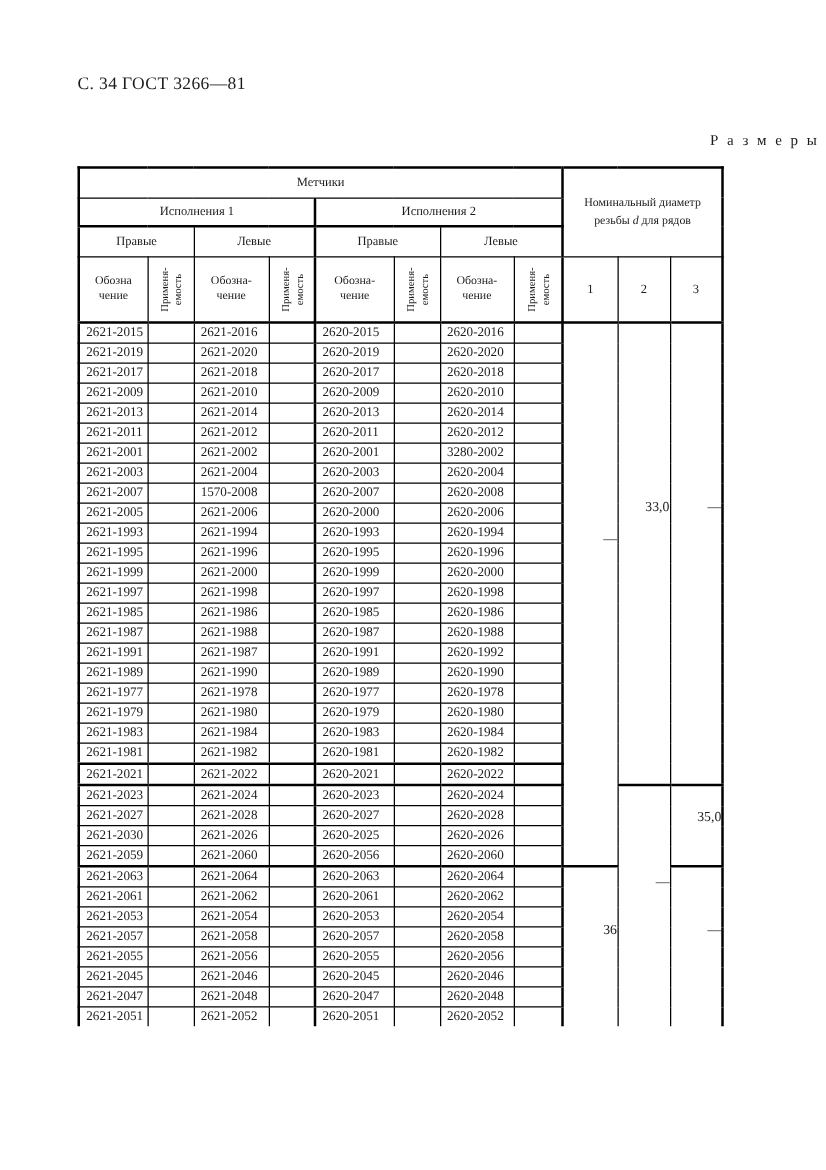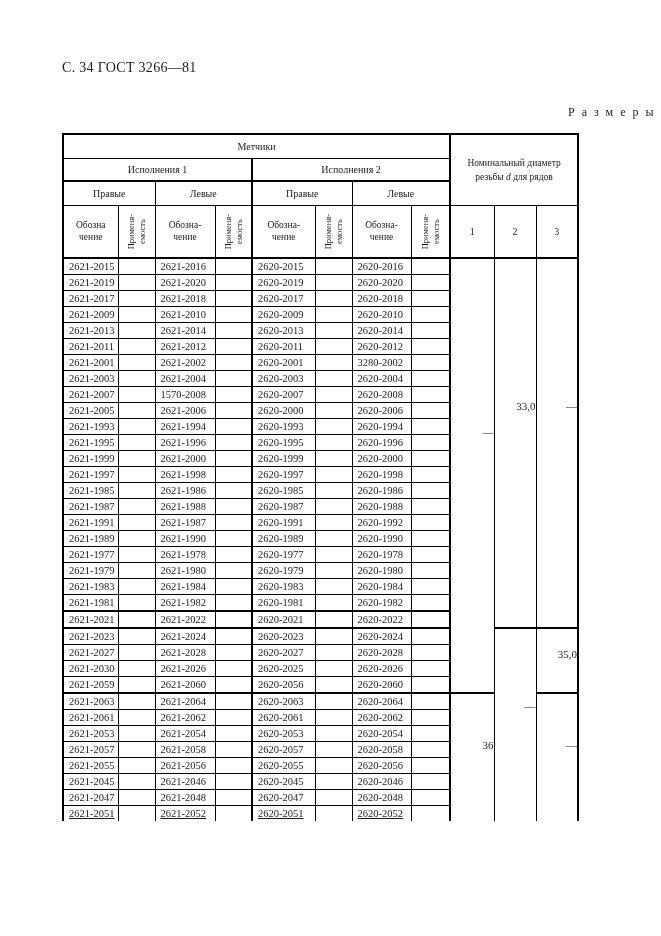--- a/index.html
+++ b/index.html
@@ -56,21 +56,21 @@
   td.des { text-align:left; padding-left:5px; white-space:nowrap; }
   td.app { }
   td.dia { position:relative; border-bottom:none; }
   td.dia .dia-val {
     position:absolute; left:0; right:0; top:40%;
     transform:translateY(-50%);
     font-size:11px; line-height:1; text-align:right;
   }
   td.dia.thick-bottom { border-bottom:2px solid #000; }
   tr.group-end td { border-bottom-width:2px; }
-  tr.last-row td.des, tr.last-row td.app { border-bottom:none;text-decoration:underline; }
+  tr.last-row td.des, tr.last-row td.app { border-bottom:none; }
 </style>
 </head>
 <body>
 
 <div class="page-ref">С. 34 ГОСТ 3266—81</div>
 <div class="size-note">Размеры</div>
 
 <div class="tbl-wrap">
   <table class="gost">
     <colgroup>

